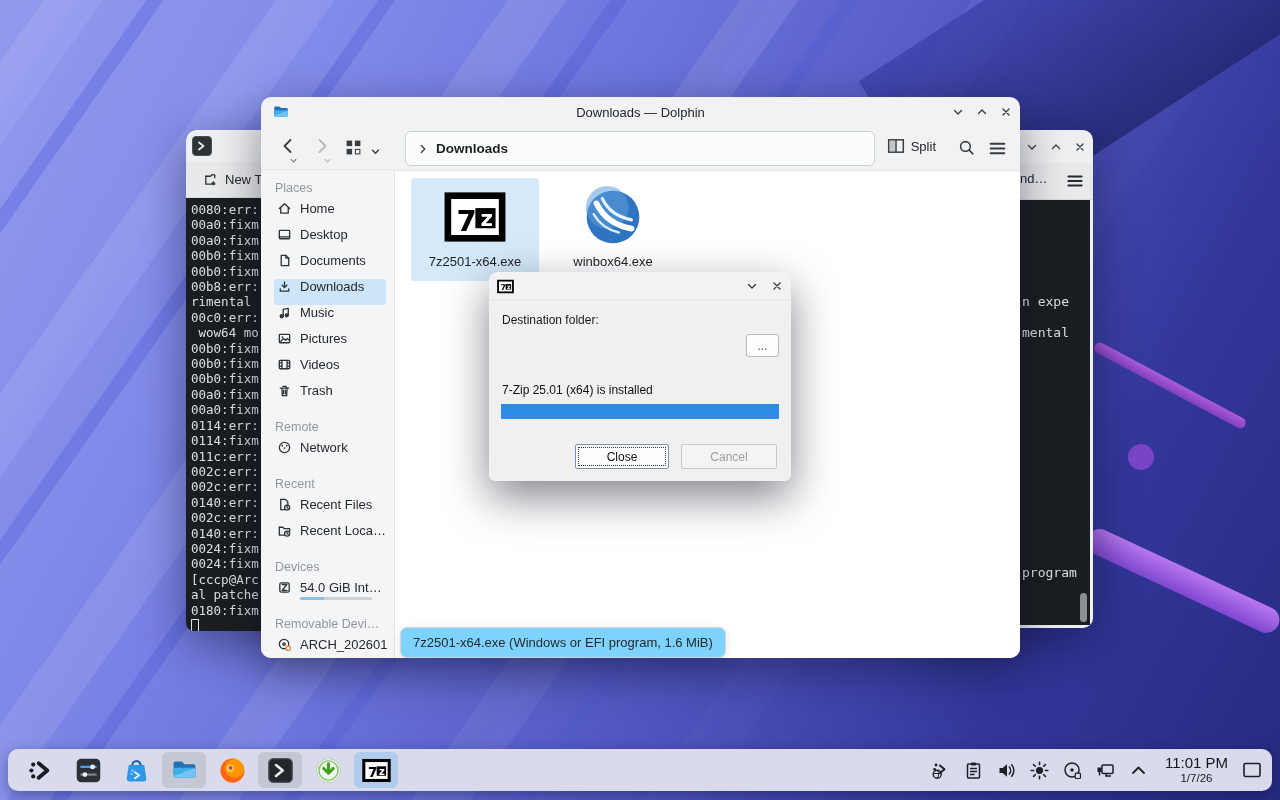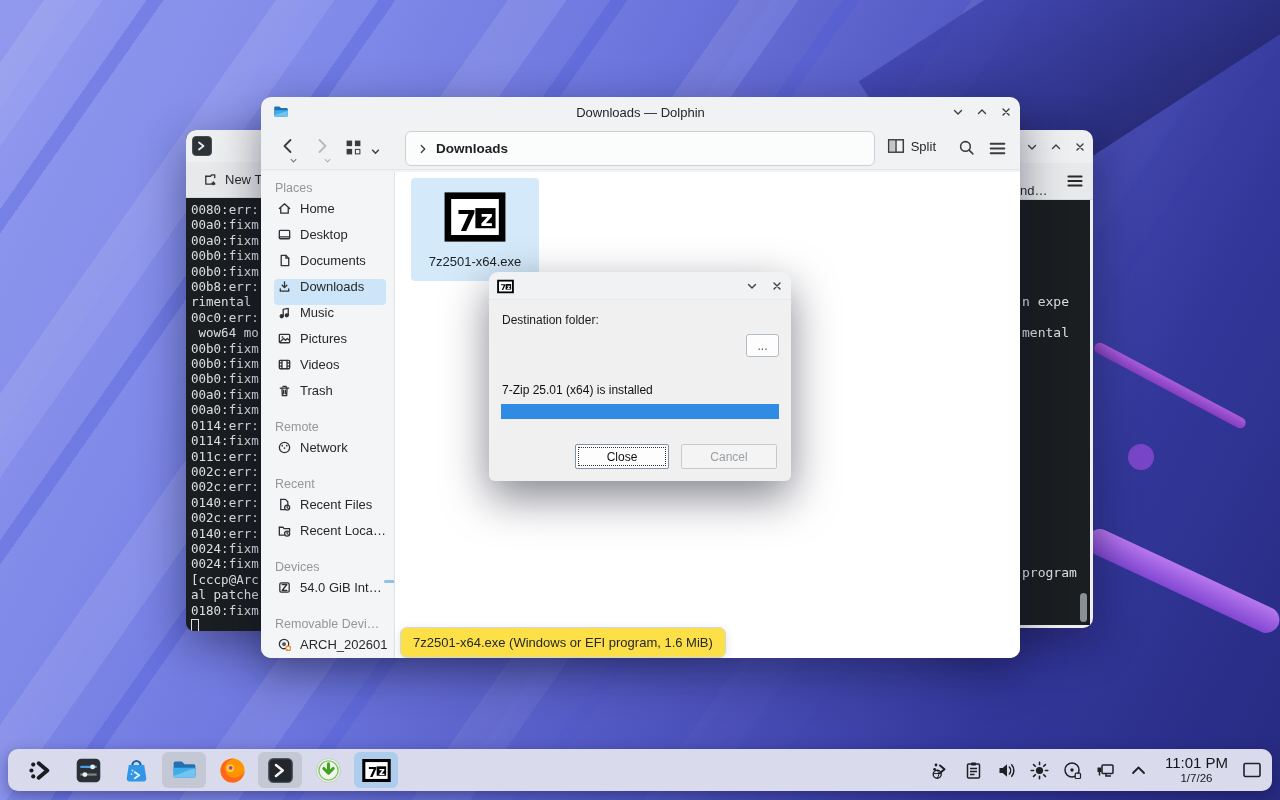--- a/index.html
+++ b/index.html
@@ -44,21 +44,21 @@
   .term-body{padding:4px 0 0 5px;font-family:"DejaVu Sans Mono",monospace;
     font-size:12.5px;line-height:15.4px;color:#dde0e2;white-space:pre;}
   .cursor-box{display:inline-block;width:8px;height:13px;border:1px solid #dde0e2;vertical-align:-2px;}
 
   #term-right{left:940px;top:130px;width:153px;height:498px;z-index:10;background:#edeff0;
     border-radius:10px;overflow:hidden;}
   #term-right .t-head{height:33px;display:flex;align-items:center;justify-content:flex-end;
     gap:8px;padding-right:5px;}
   #term-right .t-tabs{height:37px;background:#e7e9ea;border-bottom:1px solid #d8dadc;position:relative;
     font-size:13px;color:#26292c;}
-  #term-right .tab-frag{position:absolute;left:80px;top:20px;}
+  #term-right .tab-frag{position:absolute;left:80px;top:8px;}
   #term-right .tr-burger{position:absolute;right:8px;top:8px;width:20px;height:20px;color:#26292c;}
   #term-right .t-body{position:absolute;left:0;right:3px;top:70px;bottom:3px;background:#1b1e20;
     font-family:"DejaVu Sans Mono",monospace;font-size:13px;color:#dde0e2;}
   #term-right .frag{position:absolute;left:82px;white-space:pre;}
   #term-right .scroll-thumb{position:absolute;right:3px;top:393px;width:7px;height:29px;
     border-radius:4px;background:#8a8f94;}
 
   
   #dolphin{left:261px;top:97px;width:759px;height:561px;z-index:20;background:#f1f2f3;overflow:hidden;}
   .d-titlebar{height:30px;position:relative;display:flex;align-items:center;}
@@ -77,32 +77,32 @@
   .d-main{position:absolute;left:0;right:0;top:75px;bottom:0;display:flex;}
   .d-side{width:134px;background:#f4f5f6;border-right:1px solid #e0e2e4;padding:8px 6px 0 13px;
     font-size:13px;color:#26292c;overflow:hidden;}
   .side-header{color:#93979b;font-size:12.5px;margin:11px 0 6px 1px;white-space:nowrap;}
   .side-header:first-child{margin-top:1px;}
   .side-item{display:flex;align-items:flex-start;gap:8px;height:26px;border-radius:4px;
     padding-left:3px;margin-right:2px;white-space:nowrap;}
   .side-item.selected{background:#cde5f8;}
   .side-ico{width:15px;height:15px;flex:0 0 15px;color:#2f3337;}
   .side-ico svg{width:15px;height:15px;display:block;}
-  .usage-wrap{display:flex;flex-direction:row;gap:2px;}
+  .usage-wrap{display:flex;flex-direction:column;gap:2px;}
   .usage-bar{height:3px;width:72px;border-radius:2px;background:#cfd2d5;overflow:hidden;}
   .usage-fill{height:100%;width:34%;background:#8fc0e6;}
   .d-view{flex:1;background:#fff;position:relative;}
   .file-row{position:absolute;left:16px;top:6px;display:flex;gap:10px;}
   .file-card{width:128px;height:103px;border-radius:4px;display:flex;flex-direction:column;
     align-items:center;padding-top:8px;}
   .file-card.selected{background:#d4e9f9;}
   .file-card .f-ico{width:62px;height:62px;}
   .file-card .f-ico svg{width:62px;height:62px;display:block;}
   .file-card .f-label{font-size:13px;color:#1d2023;margin-top:6px;}
-  .status-tip{position:absolute;left:139px;top:530px;height:31px;background:#fde047;
+  .status-tip{position:absolute;left:139px;top:530px;height:31px;background:#7dd3fc;
     border:1px solid #d4d7da;border-radius:7px;display:flex;align-items:center;
     padding:0 12px;font-size:13px;color:#26292c;box-shadow:0 2px 8px rgba(0,0,0,.12);}
 
   
   #dialog{left:489px;top:272px;width:302px;height:209px;z-index:30;background:#f0f0f0;
     border-radius:9px 9px 6px 6px;box-shadow:0 16px 44px rgba(10,12,30,.5);}
   #dialog .d-titlebar{height:28px;background:#f1f2f3;border-radius:9px 9px 0 0;border-bottom:1px solid #e6e7e9;}
   #dialog .app-ico{position:absolute;left:8px;top:6px;width:17px;height:17px;}
   #dialog .app-ico svg{width:17px;height:17px;display:block;}
   #dialog .d-controls{right:6px;top:6px;gap:9px;}
@@ -436,20 +436,32 @@
             <span class="f-ico">
               <svg viewBox="0 0 32 32">
                 <rect x="2" y="5" width="28" height="22" fill="#fff" stroke="#000" stroke-width="3.4"></rect>
                 <text x="6.5" y="23" font-size="15" font-weight="bold" fill="#000" font-family="DejaVu Sans,sans-serif">7</text>
                 <rect x="16.2" y="11.4" width="10.4" height="10.4" fill="#000"></rect>
                 <text x="18.8" y="20.6" font-size="11" font-weight="bold" fill="#fff" font-family="DejaVu Sans,sans-serif">z</text>
               </svg>
             </span>
             <span class="f-label">7z2501-x64.exe</span>
           </div>
+          <div class="file-card">
+            <span class="f-ico">
+              <svg viewBox="0 0 32 32">
+                <circle cx="16" cy="16" r="13.6" fill="#2f74c0"></circle>
+                <circle cx="13" cy="11" r="11" fill="#5d9fdd" opacity=".55"></circle>
+                <path d="M7.5 9c3.5 7 10 11.5 18 13" stroke="#fff" stroke-width="3" fill="none" stroke-linecap="round"></path>
+                <path d="M10.5 6.5c2.5 5.5 8 9.5 15 11" stroke="#eaf3fc" stroke-width="1.7" fill="none" stroke-linecap="round"></path>
+                <path d="M6 14.5c2.5 4.5 7 8 13 9.5" stroke="#dcebf9" stroke-width="1.2" fill="none" stroke-linecap="round"></path>
+              </svg>
+            </span>
+            <span class="f-label">winbox64.exe</span>
+          </div>
         </div>
     </div>
   </div>
   <div class="status-tip">
     <span>7z2501-x64.exe (Windows or EFI program, 1.6 MiB)</span>
   </div>
 </div>
 
 <div id="dialog" class="win">
   <div class="d-titlebar">

